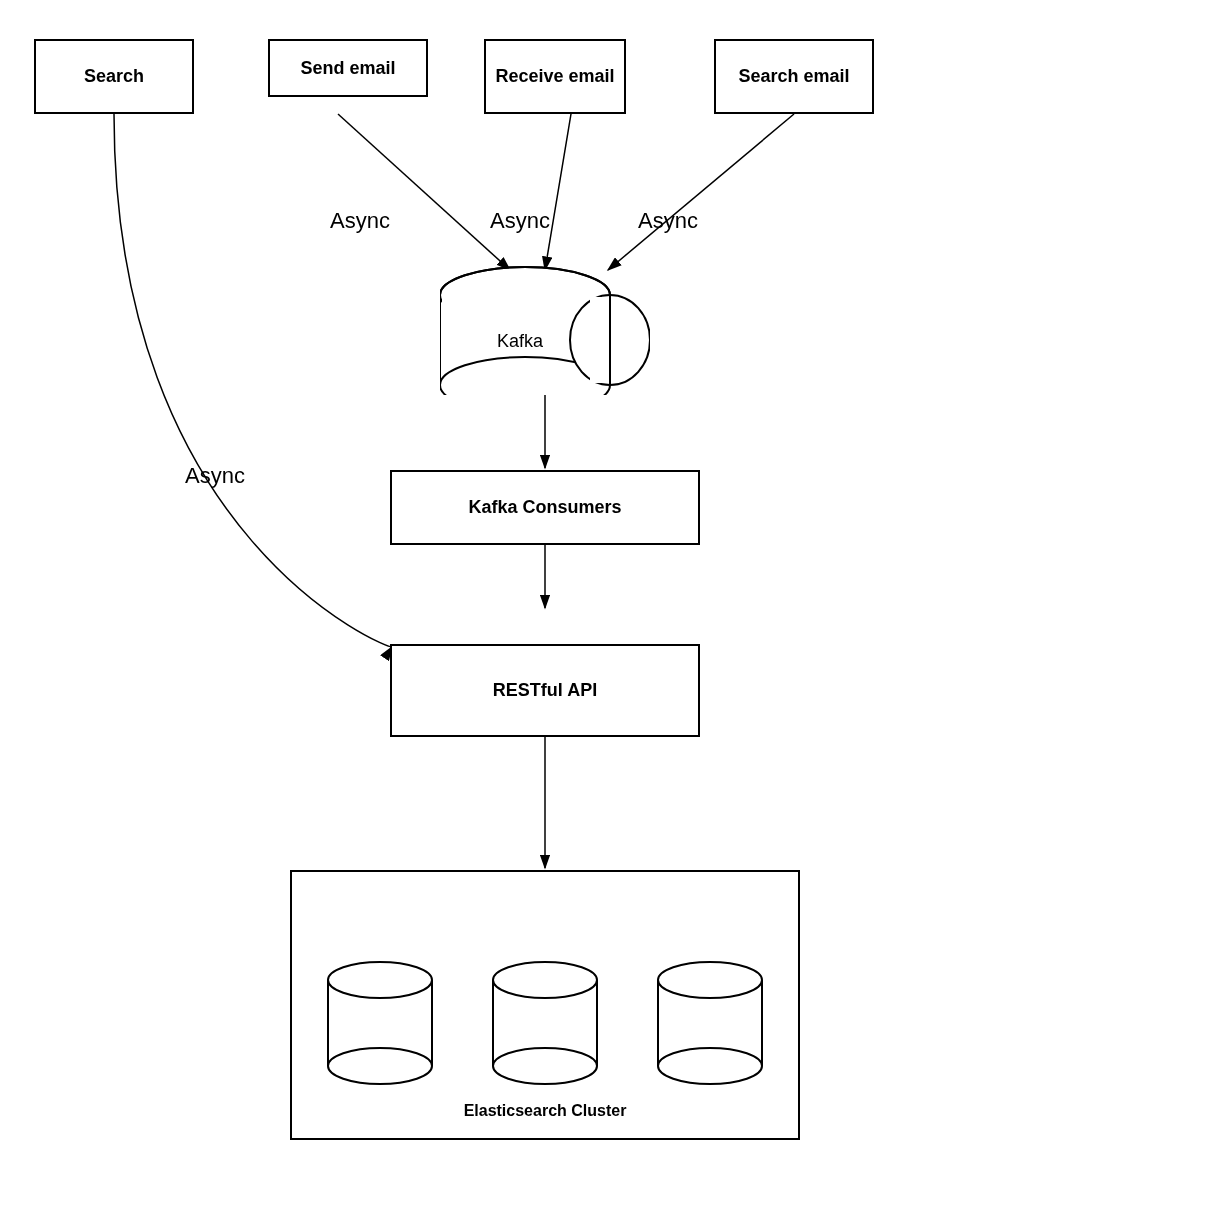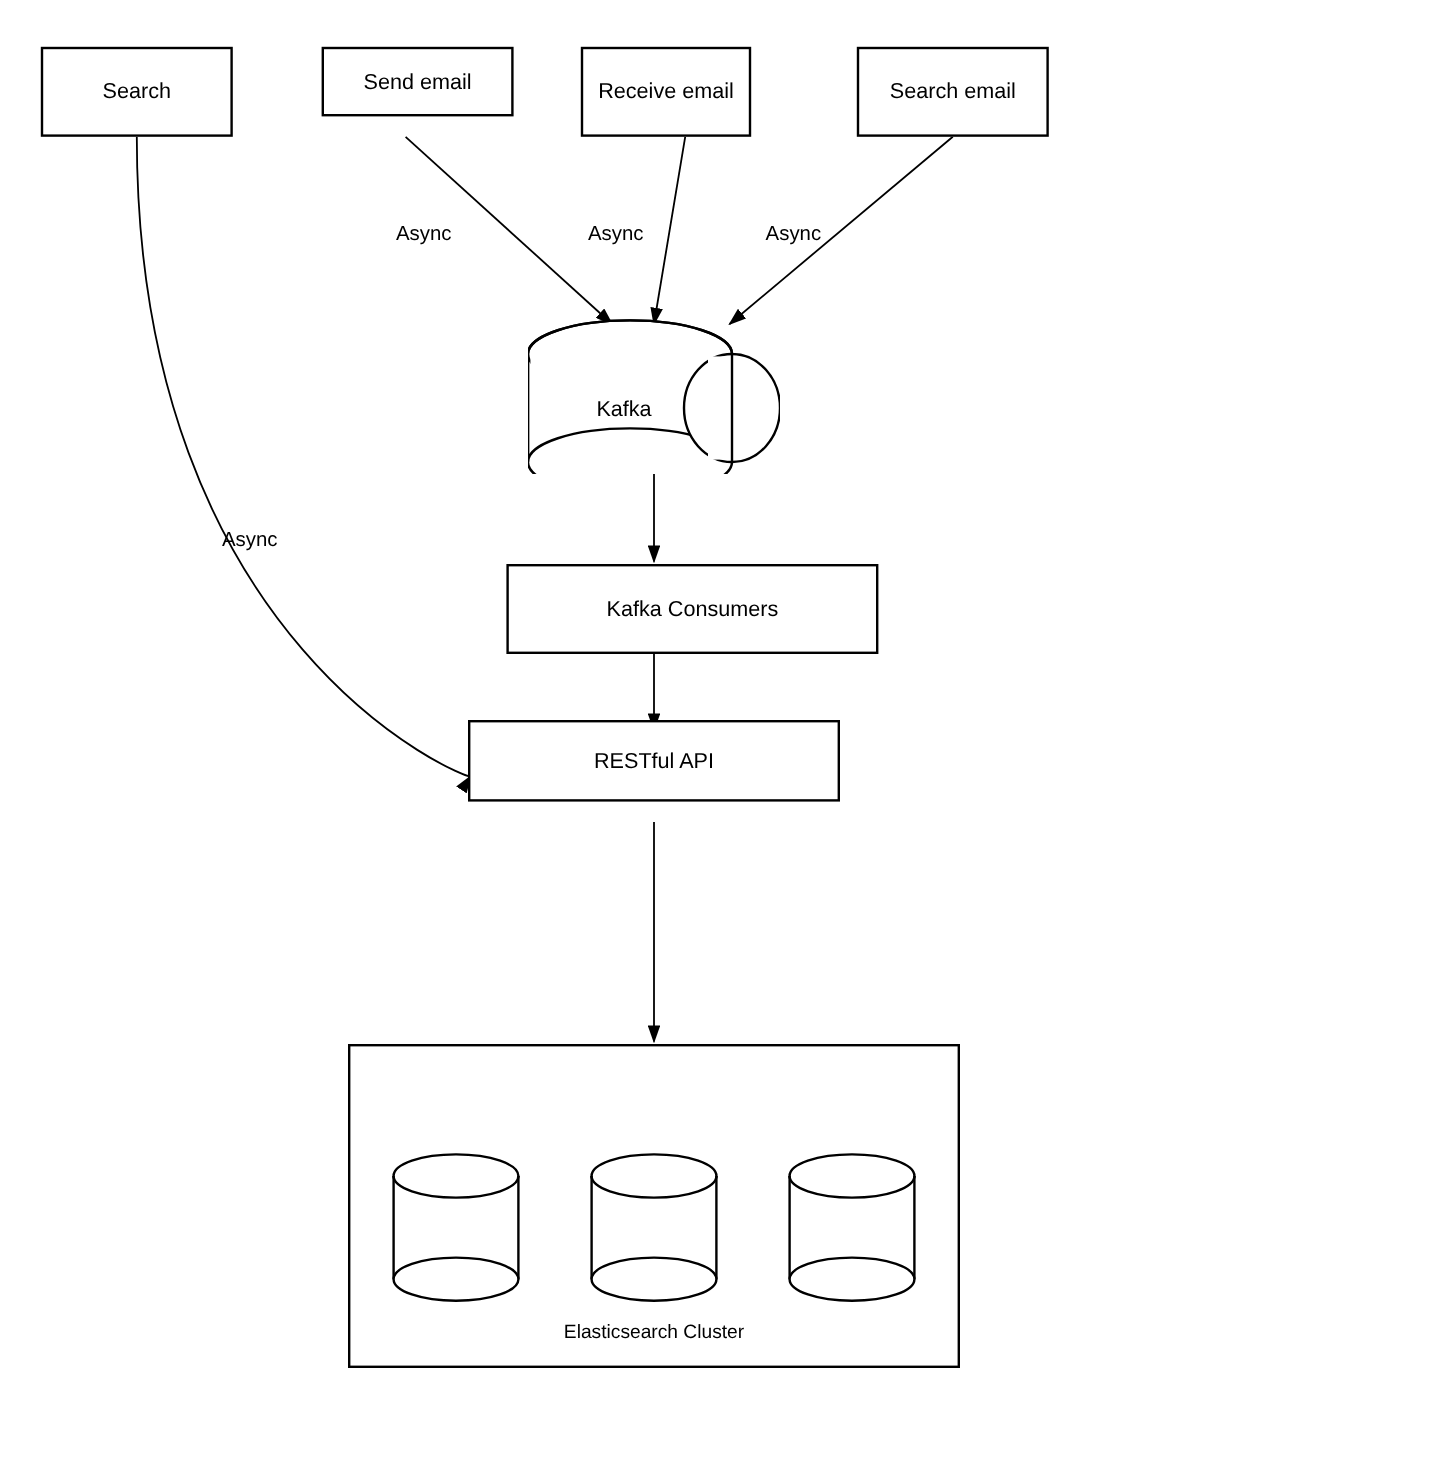--- a/index.html
+++ b/index.html
@@ -17,26 +17,27 @@
       height: 1224px;
     }
     .box {
       position: absolute;
       border: 2px solid #000;
       background: #fff;
       display: flex;
       align-items: center;
       justify-content: center;
       font-size: 18px;
-      font-weight: normal;
+      font-weight: bold;
     }
     .label {
       position: absolute;
-      font-size: 17px;
+      font-size: 22px;
       background: transparent;
+      margin-top: 23px;
     }
     svg.lines {
       position: absolute;
       top: 0;
       left: 0;
       width: 1210px;
       height: 1224px;
       pointer-events: none;
     }
   </style>
@@ -116,25 +117,25 @@
     <ellipse cx="170" cy="75" rx="40" ry="45" fill="#fff" stroke="#000" stroke-width="2"></ellipse>
 
     <rect x="150" y="32" width="20" height="86" fill="#fff"></rect>
 
     <line x1="0" y1="30" x2="0" y2="120" stroke="#000" stroke-width="2"></line>
     <line x1="170" y1="30" x2="170" y2="120" stroke="#000" stroke-width="2"></line>
 
     <text x="80" y="82" text-anchor="middle" font-size="18" font-family="Arial" fill="#000">Kafka</text>
   </svg>
 
-  <div class="box" style="left:390px; top:470px; width:310px; height:75px;margin-left:32px;">
+  <div class="box" style="left:390px; top:470px; width:310px; height:75px;">
     <span>Kafka Consumers</span>
   </div>
 
-  <div class="box" style="left:390px; top:600px; width:310px; height:68px;">
+  <div class="box" style="left:390px; top:644px; width:310px; height:93px;">
     <span>RESTful API</span>
   </div>
 
   <div class="box" style="left:290px; top:870px; width:510px; height:270px; flex-direction:column; align-items:center; justify-content:flex-end; padding-bottom:18px;">
 
     <div style="display:flex; gap:55px; margin-bottom:14px; margin-top:20px;">
 
       <svg width="110" height="130">
         <ellipse cx="55" cy="22" rx="52" ry="18" fill="#fff" stroke="#000" stroke-width="2"></ellipse>
         <rect x="3" y="22" width="104" height="86" fill="#fff" stroke="none"></rect>

